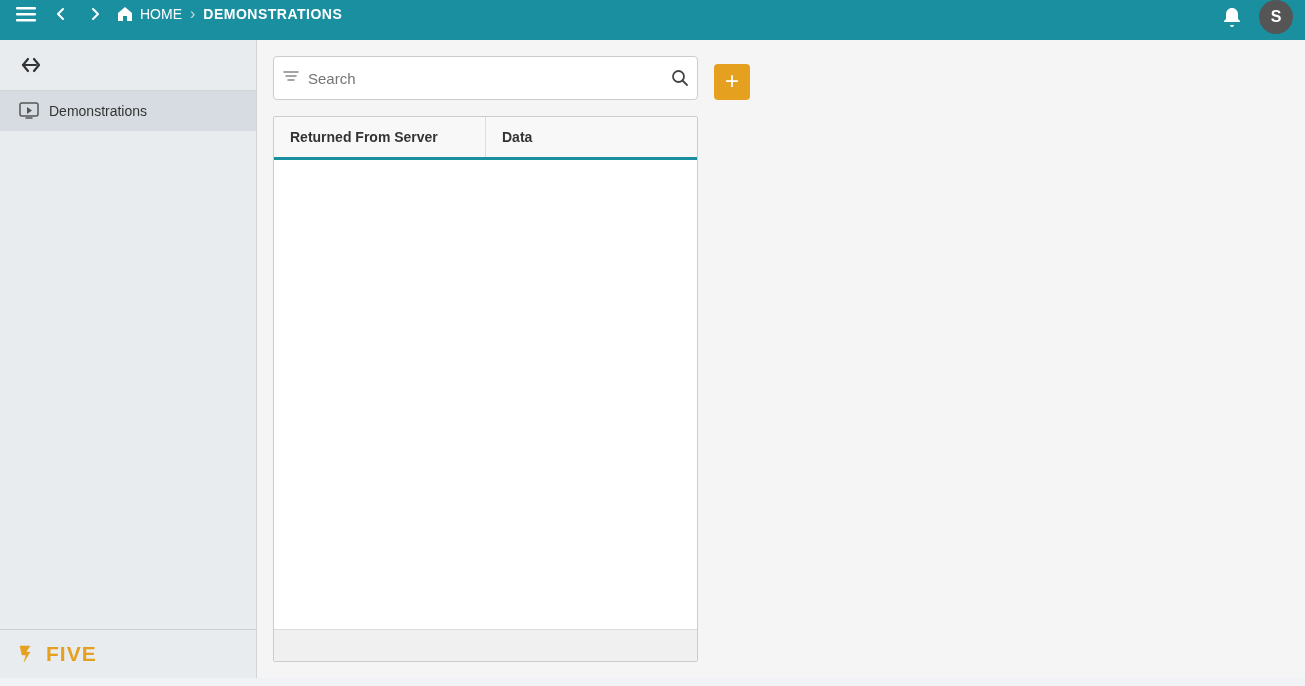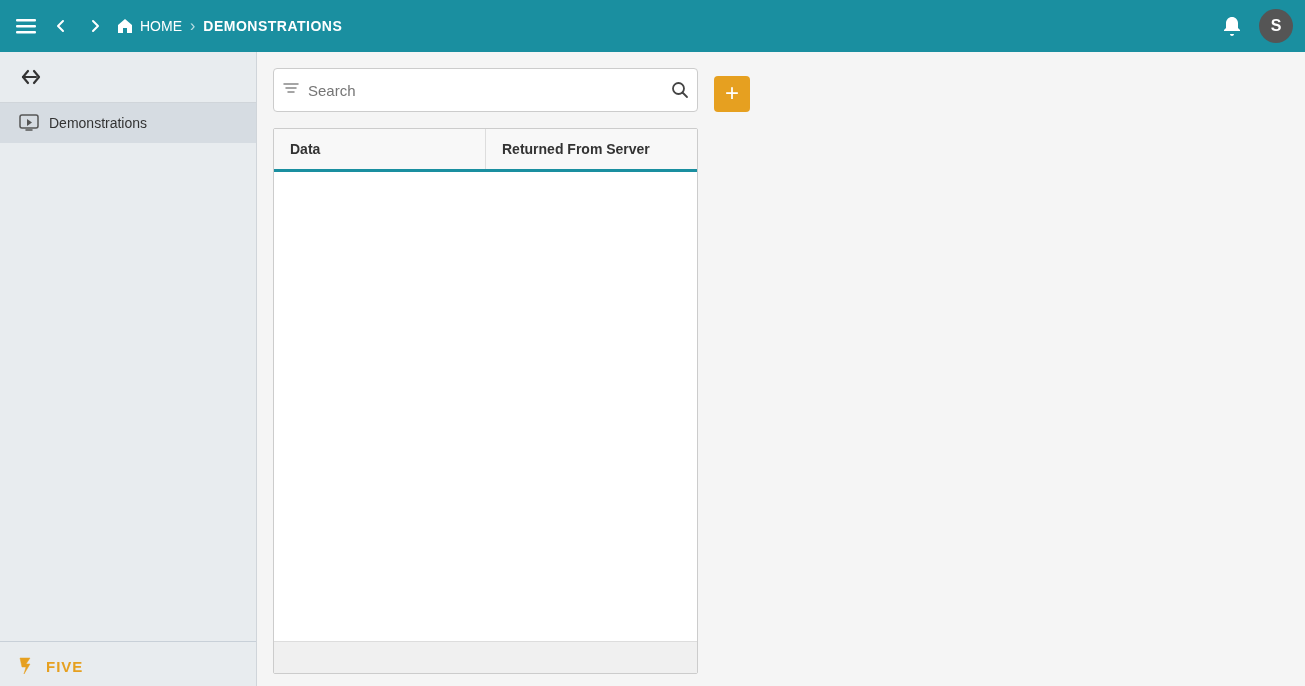--- a/index.html
+++ b/index.html
@@ -1,23 +1,23 @@
 <!DOCTYPE html>
 <html><head>
   <meta charset="utf-8">
   <style>
     * { box-sizing: border-box; margin: 0; padding: 0; }
     body { font-family: Arial, sans-serif; background: #f0f2f5; height: 686px; overflow: hidden; }
 
     
     .topbar {
       background: #1a8fa0;
-      height: 52px;
-      display: flex;
-      align-items: center;
+      height: 40px;
+      display: flex;
+      align-items: flex-start;
       padding: 0 12px;
       gap: 8px;
       color: white;
     }
     .topbar-left {
       display: flex;
       align-items: center;
       gap: 8px;
       flex: 1;
     }
@@ -296,21 +296,21 @@
         </span>
         <span>Demonstrations</span>
       </div>
     </div>
 
     <div class="sidebar-bottom">
       <div class="five-logo">
         <svg width="24" height="24" viewBox="0 0 24 24" fill="none">
           <polygon points="4,4 14,4 10,10 14,10 8,20 10,13 6,13" fill="#e6a020" stroke="#e6a020" stroke-width="0.5"></polygon>
         </svg>
-        <span style="color:#e6a020; font-size:15px; font-weight:700; letter-spacing:1px;">FIVE</span>
+        <span style="color:#e6a020; font-size:21px; font-weight:700; letter-spacing:1px;">FIVE</span>
       </div>
     </div>
   </div>
 
   <div class="content-area">
 
     <div class="search-row">
       <div class="search-bar">
         <span>
           <svg width="18" height="18" viewBox="0 0 18 18" fill="none">
@@ -327,21 +327,21 @@
           </svg>
         </button>
       </div>
       <button class="add-btn">
         <span style="font-size:24px; line-height:1; margin-top:-2px;">+</span>
       </button>
     </div>
 
     <div class="data-table">
       <div class="table-header">
+        <div class="th">Returned From Server</div>
         <div class="th">Data</div>
-        <div class="th">Returned From Server</div>
       </div>
       <div class="table-body"></div>
       <div class="table-footer"></div>
     </div>
 
   </div>
 </div>
 
 </body></html>

